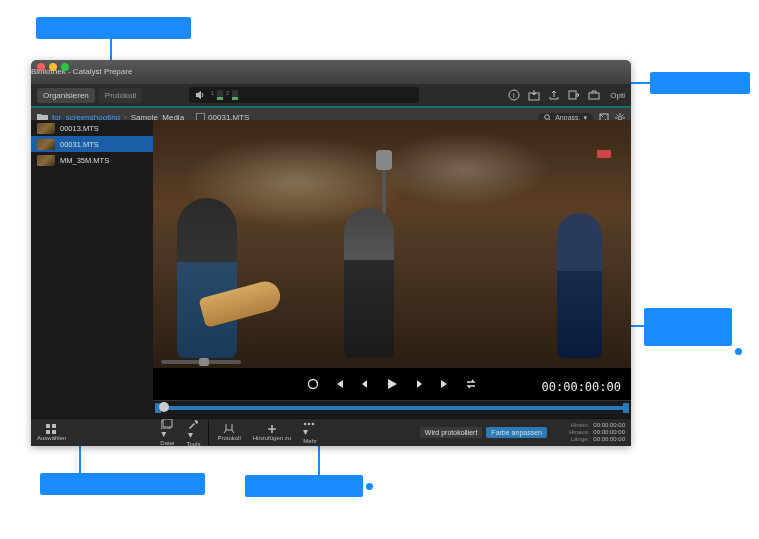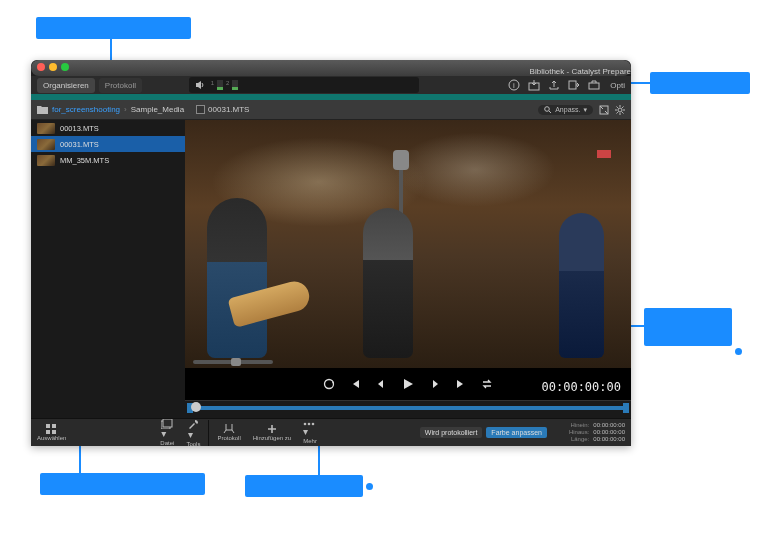--- a/index.html
+++ b/index.html
@@ -9,30 +9,30 @@
     position: absolute;
     left: 31px; top: 60px;
     width: 600px; height: 386px;
     background: #1e1e1e;
     border-radius: 6px 6px 0 0;
     overflow: hidden;
     box-shadow: 0 2px 8px rgba(0,0,0,.3);
   }
 
   
-  .titlebar { height: 16px; background: linear-gradient(#5a5a5a,#3d3d3d); position: relative; text-align: right; border-radius: 8px; }
+  .titlebar { height: 24px; background: linear-gradient(#5a5a5a,#3d3d3d); position: relative; text-align: left; }
   .titlebar span { color: #ccc; font-size: 8px; line-height: 16px; }
   .tl-buttons { position: absolute; left: 6px; top: 3px; display: flex; gap: 4px; }
   .tl-dot { width: 8px; height: 8px; border-radius: 50%; }
   .tl-red { background: #ff5f57; } .tl-yel { background: #febc2e; } .tl-grn { background: #28c840; }
 
   
   .toolbar {
     height: 24px; background: #2b2b2b; display: flex; align-items: center;
-    padding: 0 6px; gap: 4px; border-bottom: 6px solid #0f766e;
+    padding: 0 6px; gap: 4px; border-bottom: 2px solid #0f766e;
   }
   .mode-btn {
     font-size: 8px; color: #ccc; background: #444; padding: 3px 6px;
     border-radius: 3px; cursor: pointer;
   }
   .mode-btn.dim { background: #333; color: #999; }
   .vol-area {
     margin: 0 auto; background: #1a1a1a; height: 16px; width: 230px;
     border-radius: 3px; display: flex; align-items: center; padding: 0 6px; gap: 6px;
   }
@@ -51,21 +51,21 @@
     padding: 0 6px; gap:4px; font-size:8px; color:#ccc; border-bottom:1px solid #222;
   }
   .crumb-link { color:#3aa0ff; cursor:pointer; }
   .crumb-sep { color:#777; }
   .crumb-file { display:flex; align-items:center; gap:3px; margin-left:8px; }
   .crumb-right { margin-left:auto; display:flex; gap:6px; align-items:center; }
   .zoom-pill { background:#2a2a2a; border-radius:8px; padding:1px 6px; font-size:7px; color:#bbb; display:flex; gap:3px; align-items:center; }
 
   
   .main { position:absolute; top:60px; bottom:28px; left:0; right:0; display:flex; }
-  .sidebar { width:154px; background:#1a1a1a; overflow:hidden; }
+  .sidebar { width:122px; background:#1a1a1a; overflow:hidden; }
   .file-item {
     display:flex; align-items:center; gap:5px; padding:3px 6px;
     font-size:7.5px; color:#ddd; cursor:pointer; height:16px;
   }
   .file-item.selected { background:#1a5fa8; }
   .thumb {
     width:18px; height:11px; border-radius:1px;
     background: linear-gradient(135deg,#6b4a2a 0%,#8a6a3a 50%,#3a2a1a 100%);
   }
   .preview { flex:1; position:relative; background:#000; }

